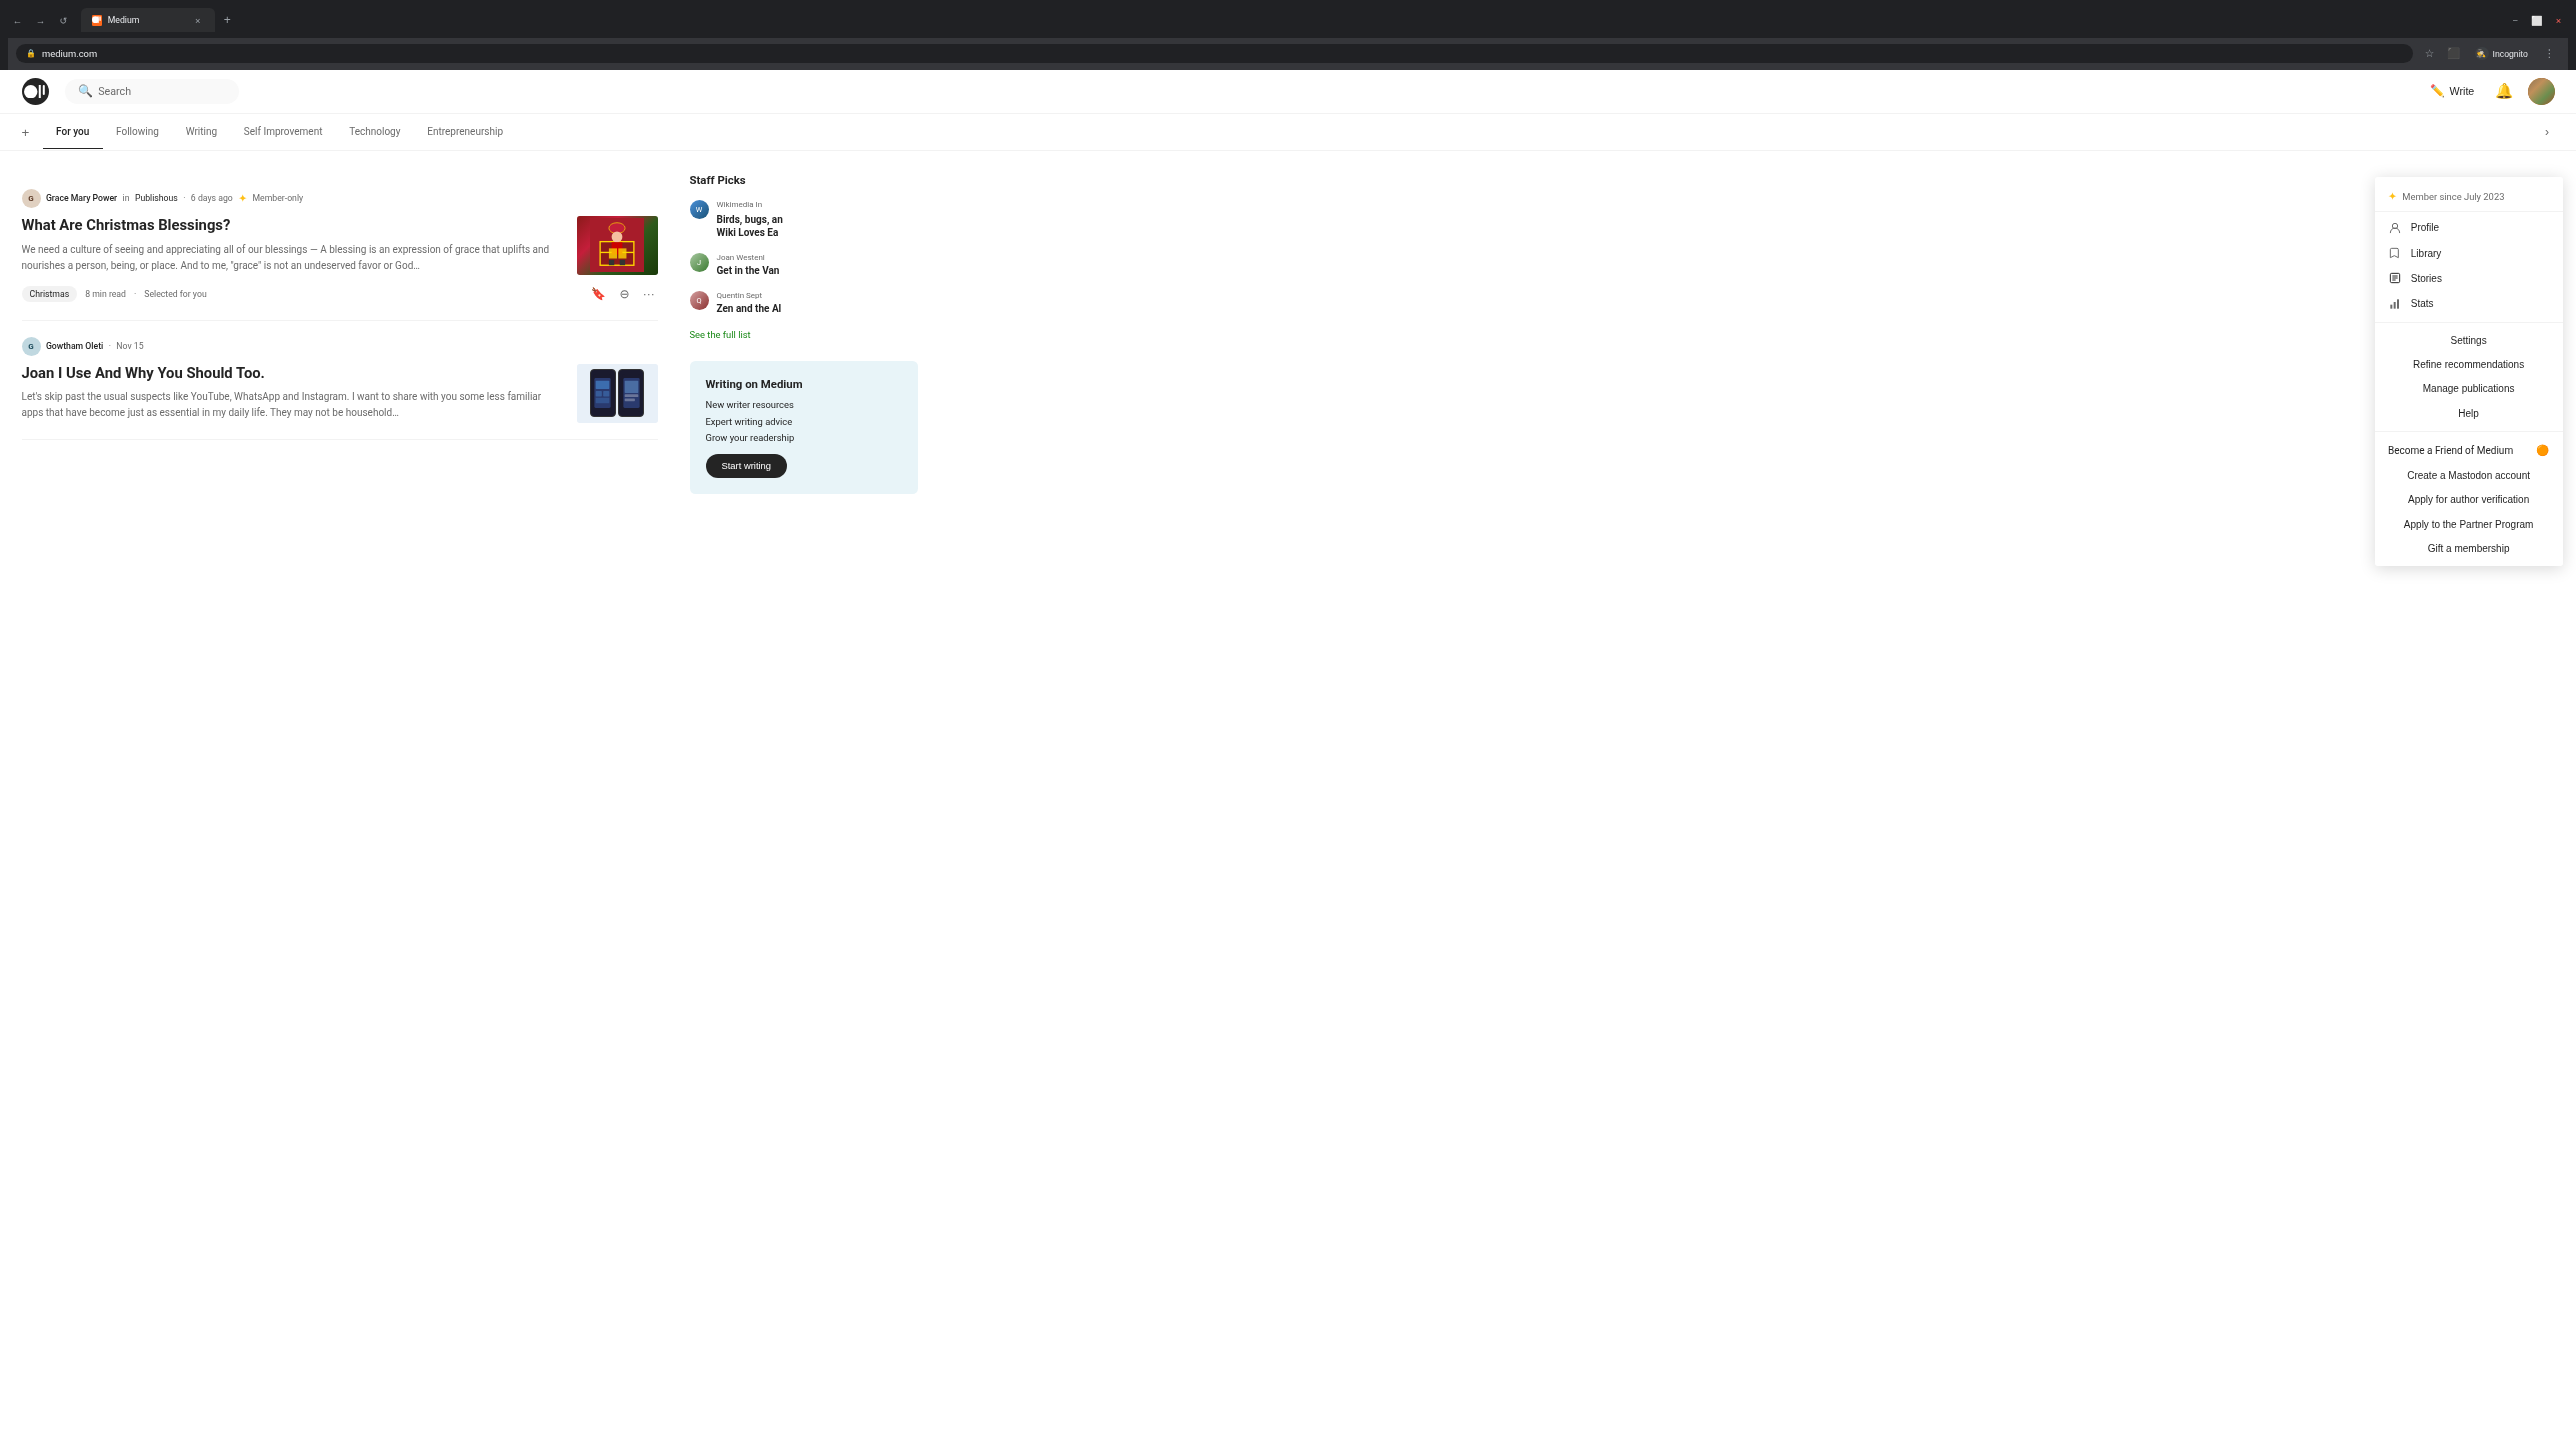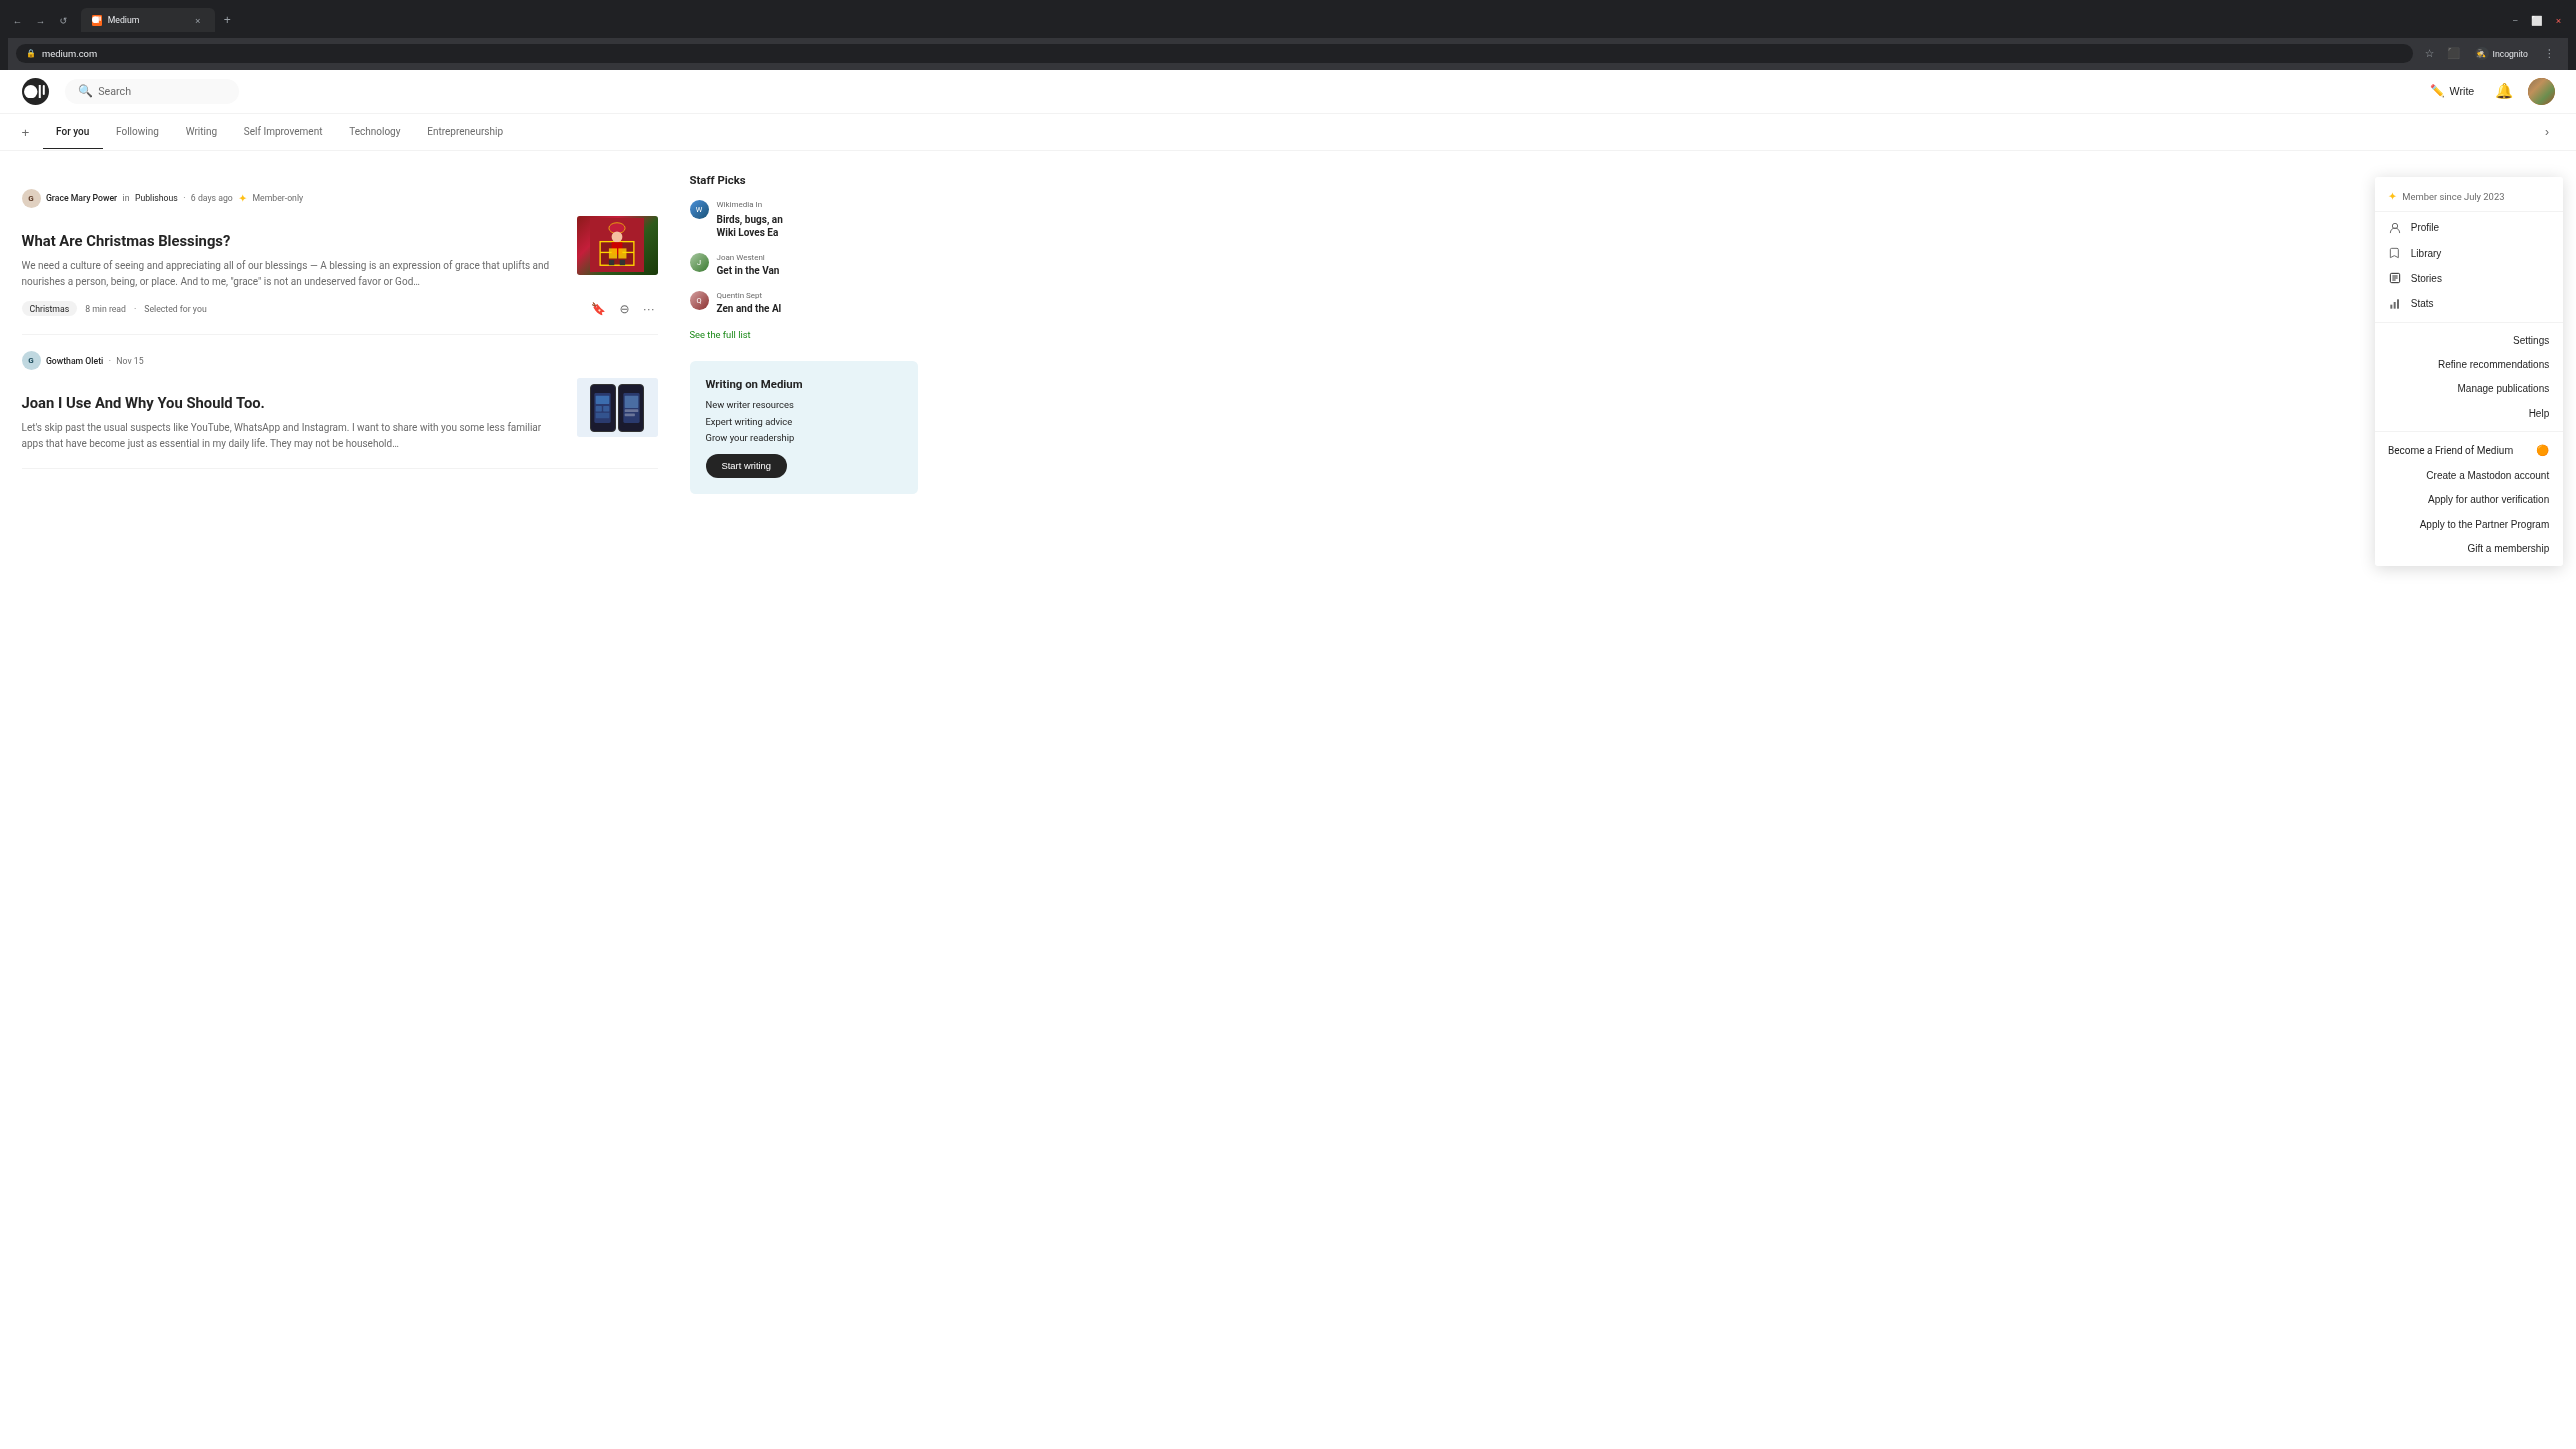--- a/index.html
+++ b/index.html
@@ -303,21 +303,20 @@
       gap: 13.4px;
       align-items: flex-start;
     }
     .article-text { flex: 1; }
     .article-title {
       font-size: 14.8px;
       font-weight: 700;
       color: #242424;
       margin-bottom: 6.7px;
       line-height: 1.3;
-      margin-top: 16px;
     }
     .article-excerpt {
       font-size: 10px;
       color: #6b6b6b;
       line-height: 1.6;
       display: -webkit-box;
       -webkit-line-clamp: 3;
       -webkit-box-orient: vertical;
       overflow: hidden;
     }
@@ -505,21 +504,21 @@
     }
     .menu-item-plain {
       padding: 6.7px 13.4px;
       cursor: pointer;
       font-size: 10px;
       color: #242424;
       text-decoration: none;
       background: none;
       border: none;
       width: 100%;
-      text-align: right;
+      text-align: center;
       display: block;
     }
     .become-friend-row {
       display: flex;
       align-items: center;
       justify-content: space-between;
       padding: 6.7px 13.4px;
       cursor: pointer;
       font-size: 10px;
       color: #242424;

